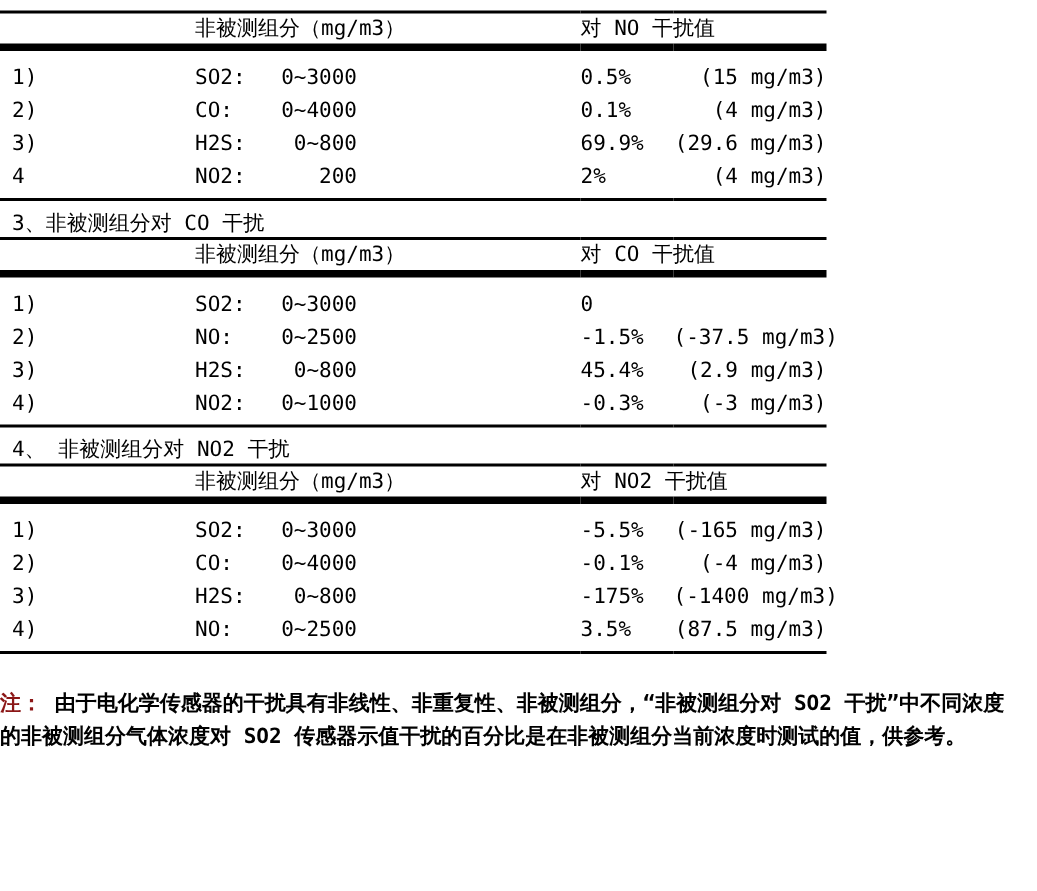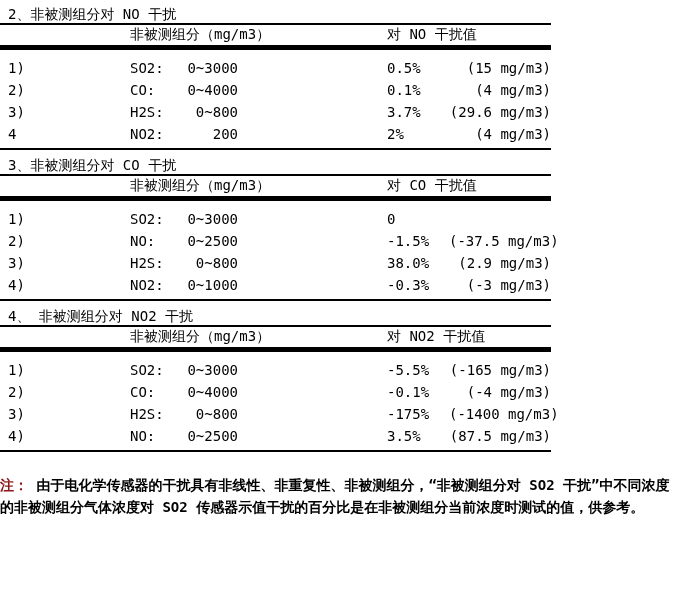--- a/index.html
+++ b/index.html
@@ -69,21 +69,20 @@
   .note .note-prefix {
     color: #8b1616;
   }
 </style>
 </head>
 <body>
 
 <div class="doc">
 
   <div class="section sec1">
-    <div class="section-title">2、非被测组分对 NO 干扰</div>
     <table class="itable">
       <colgroup>
         <col style="width:130px">
           <col style="width:56px">
           <col style="width:52px">
         <col style="width:149px">
           <col style="width:62px">
           <col style="width:102px">
       </colgroup>
       <tbody>
@@ -106,21 +105,21 @@
         <td class="c-rng">0~4000</td>
         <td></td>
         <td>0.1%</td>
         <td class="c-abs">(4 mg/m3)</td>
       </tr>
       <tr class="drow">
         <td class="c-num">3)</td>
         <td>H2S:</td>
         <td class="c-rng">0~800</td>
         <td></td>
-        <td>3.7%</td>
+        <td>69.9%</td>
         <td class="c-abs">(29.6 mg/m3)</td>
       </tr>
       <tr class="drow last">
         <td class="c-num">4</td>
         <td>NO2:</td>
         <td class="c-rng">200</td>
         <td></td>
         <td>2%</td>
         <td class="c-abs">(4 mg/m3)</td>
       </tr>
@@ -159,21 +158,21 @@
         <td class="c-rng">0~2500</td>
         <td></td>
         <td>-1.5%</td>
         <td class="c-abs">(-37.5 mg/m3)</td>
       </tr>
       <tr class="drow">
         <td class="c-num">3)</td>
         <td>H2S:</td>
         <td class="c-rng">0~800</td>
         <td></td>
-        <td>38.0%</td>
+        <td>45.4%</td>
         <td class="c-abs">(2.9 mg/m3)</td>
       </tr>
       <tr class="drow last">
         <td class="c-num">4)</td>
         <td>NO2:</td>
         <td class="c-rng">0~1000</td>
         <td></td>
         <td>-0.3%</td>
         <td class="c-abs">(-3 mg/m3)</td>
       </tr>

